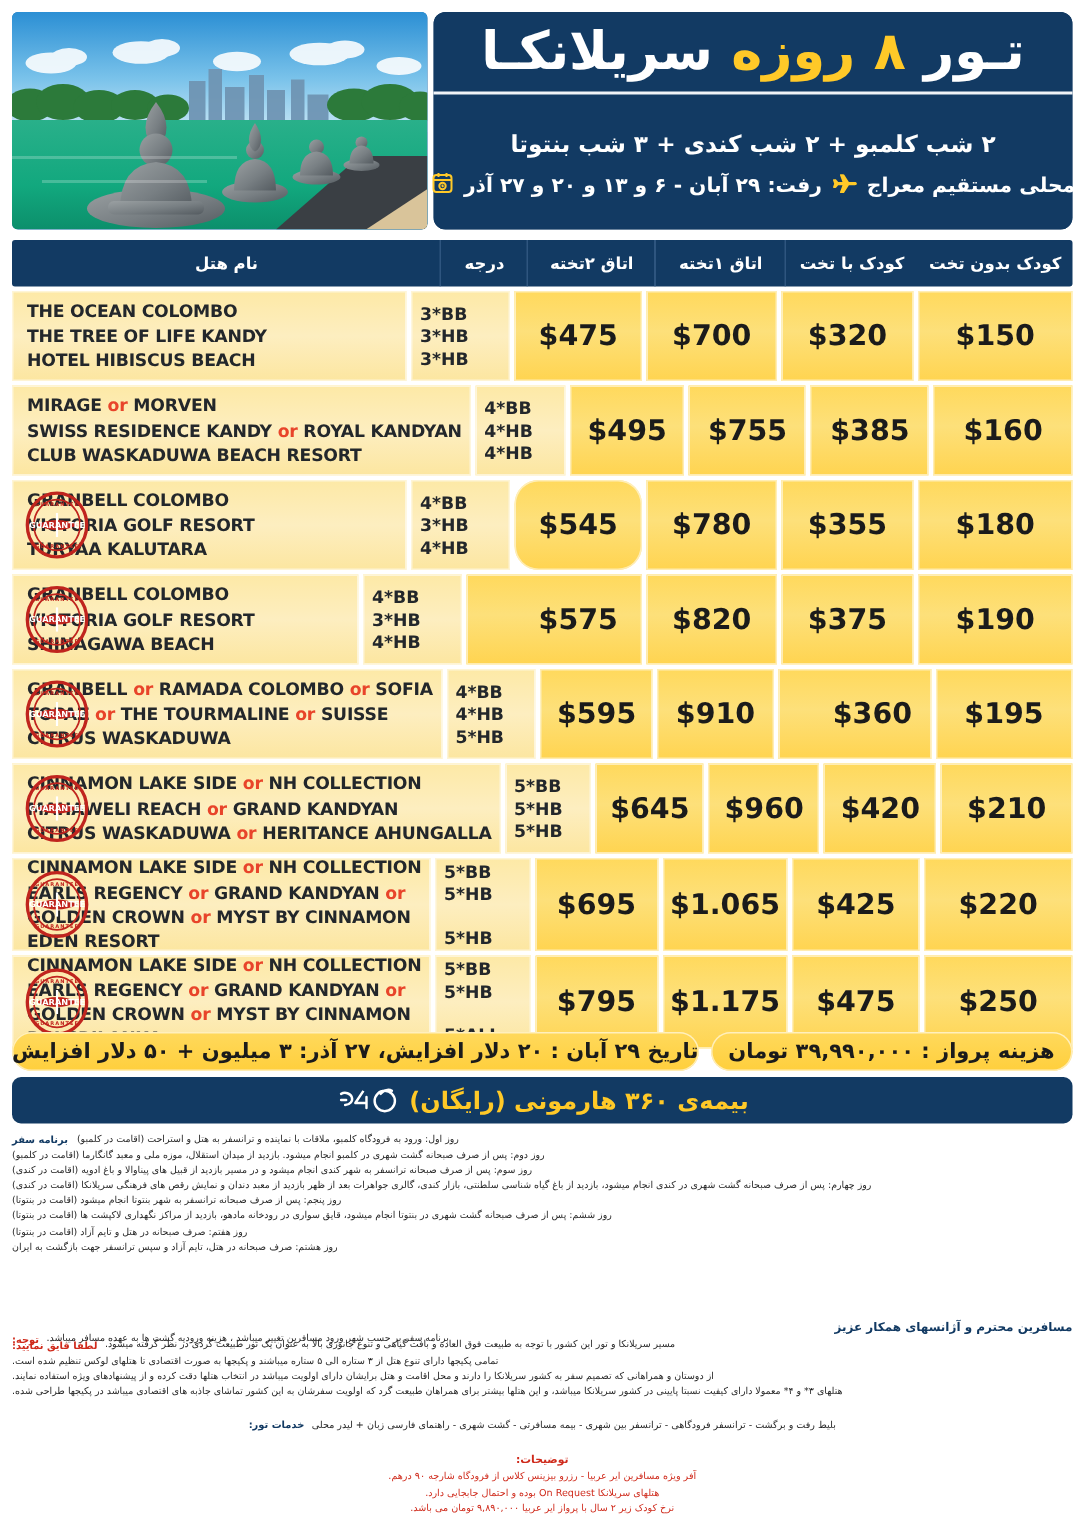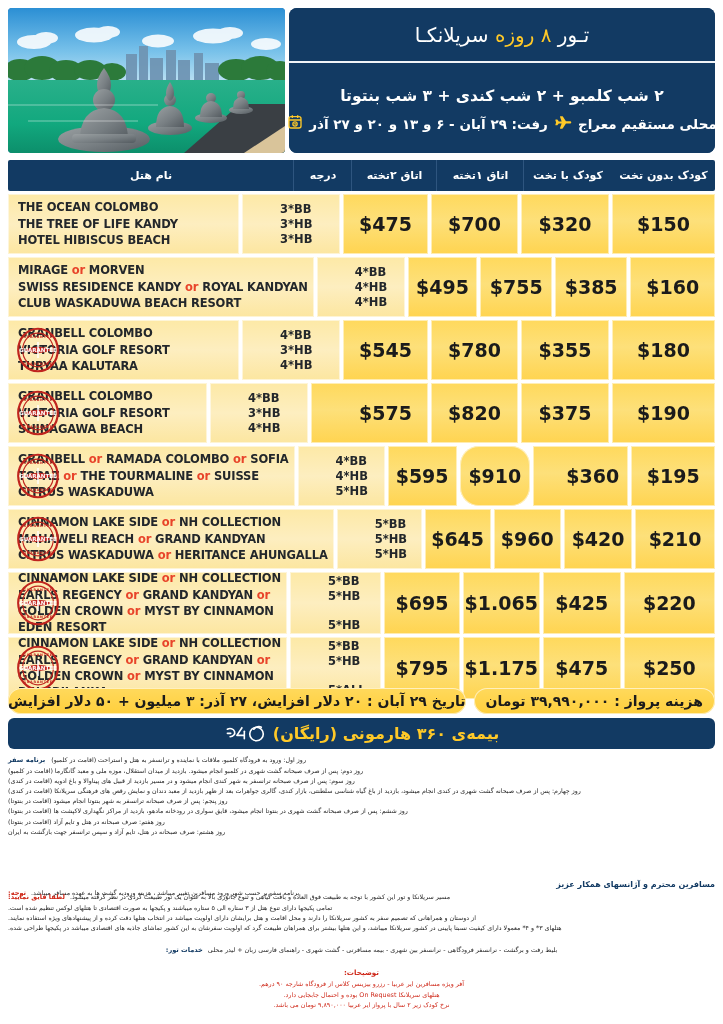--- a/index.html
+++ b/index.html
@@ -22,21 +22,21 @@
   .headbox{
     position:absolute;left:281px;top:0;width:426px;height:145px;
     background:#123a63;border-radius:8px;
     box-shadow:inset 0 0 0 1px #123a63;
   }
   .title-row{
     height:53px;display:flex;align-items:center;justify-content:center;
     border-bottom:2px solid #f0f3f7;
   }
   .title-row .t{
-    font-size:20px;font-weight:normal;color:#ffffff;letter-spacing:0;
+    font-size:35px;font-weight:bold;color:#ffffff;letter-spacing:0;
     white-space:nowrap;direction:rtl;
   }
   .title-row .t .hi{color:#ffc928;}
   .sub-wrap{height:90px;display:flex;flex-direction:column;
     align-items:center;justify-content:center;gap:9px;padding-top:2px;}
   .sub1{font-size:15.5px;font-weight:bold;color:#ffffff;white-space:nowrap;}
   .sub2-row{display:flex;align-items:center;gap:6px;white-space:nowrap;}
   .sub2{font-size:13.5px;font-weight:bold;color:#ffffff;}
   .ic-plane{color:#ffc928;display:inline-block;}
   .ic-cal{color:#ffc928;display:inline-block;}
@@ -64,21 +64,20 @@
   .trow{display:flex;align-items:stretch;margin-top:3px;position:relative;}
   .trow .cell{
     display:flex;align-items:center;justify-content:center;
     font-size:19px;font-weight:bold;color:#1b1b1b;
     background:linear-gradient(180deg,#ffd95c 0%,#fde07a 45%,#ffd450 100%);
     box-shadow:inset 0 0 0 1px rgba(255,255,255,.55);
   }
   .trow .cell + .cell{margin-right:3px;}
   .trow .degcell,.trow .hotelcell{
     background:linear-gradient(180deg,#fde9a6 0%,#fdeec0 50%,#fce6a0 100%);
-    padding-left:32px;
   }
   .trow .degcell{
     flex-direction:column;justify-content:center;align-items:flex-start;
     padding-right:8px;gap:1px;font-size:11.5px;font-weight:bold;color:#23272b;
     direction:ltr;
   }
   .trow .degcell span{display:block;width:100%;text-align:left;padding-left:6px;}
   .trow .hotelcell{
     flex:1;flex-direction:column;justify-content:center;align-items:flex-start;
     padding-left:10px;padding-right:6px;gap:2px;direction:ltr;position:relative;
@@ -308,21 +307,21 @@
           <div class="cell hotelcell">
             <div class="hn"><span>MIRAGE</span><span class="or"> or</span><span> MORVEN</span></div>
             <div class="hn"><span>SWISS RESIDENCE KANDY</span><span class="or"> or</span><span> ROYAL KANDYAN</span></div>
             <div class="hn"><span>CLUB WASKADUWA BEACH RESORT</span></div>
           </div>
         </div>
         <div class="trow" style="height: 60px;">
           <div class="cell " style="width: 103px;">$180</div>
           <div class="cell " style="width: 88px;">$355</div>
           <div class="cell " style="width: 87px;">$780</div>
-          <div class="cell " style="width: 85px;">$545</div>
+          <div class="cell " style="width: 85px; border-radius: 16px;">$545</div>
           <div class="cell degcell" style="width: 58px;">
             <span style="min-height: 13px;">4*BB</span>
             <span style="min-height: 13px;">3*HB</span>
             <span style="min-height: 13px;">4*HB</span>
           </div>
           <div class="cell hotelcell">
             <div class="hn"><span>GRANBELL COLOMBO</span></div>
             <div class="hn"><span>VICTORIA GOLF RESORT</span></div>
             <div class="hn"><span>TURYAA KALUTARA</span></div>
             <div class="stamp">
@@ -361,21 +360,21 @@
                 <text x="30" y="33.5" font-size="7.5" font-family="DejaVu Sans, sans-serif" font-weight="bold" fill="#ffffff" text-anchor="middle">GUARANTEE</text>
                 <text x="30" y="14" font-size="4.6" font-family="DejaVu Sans, sans-serif" fill="#c0241e" text-anchor="middle" letter-spacing="1">GUARANTEE</text>
                 <text x="30" y="52" font-size="4.6" font-family="DejaVu Sans, sans-serif" fill="#c0241e" text-anchor="middle" letter-spacing="1">GUARANTEE</text>
               </svg>
             </div>
           </div>
         </div>
         <div class="trow" style="height: 60px;">
           <div class="cell " style="width: 103px;">$195</div>
           <div class="cell " style="width: 88px; padding-left: 24px;">$360</div>
-          <div class="cell " style="width: 87px; border-radius: 19px;">$910</div>
+          <div class="cell " style="width: 87px;">$910</div>
           <div class="cell " style="width: 85px;">$595</div>
           <div class="cell degcell" style="width: 58px;">
             <span style="min-height: 13px;">4*BB</span>
             <span style="min-height: 13px;">4*HB</span>
             <span style="min-height: 13px;">5*HB</span>
           </div>
           <div class="cell hotelcell">
             <div class="hn"><span>GRANBELL</span><span class="or"> or</span><span> RAMADA COLOMBO</span><span class="or"> or</span><span> SOFIA</span></div>
             <div class="hn"><span>TOPAZ</span><span class="or"> or</span><span> THE TOURMALINE</span><span class="or"> or</span><span> SUISSE</span></div>
             <div class="hn"><span>CITRUS WASKADUWA</span></div>

